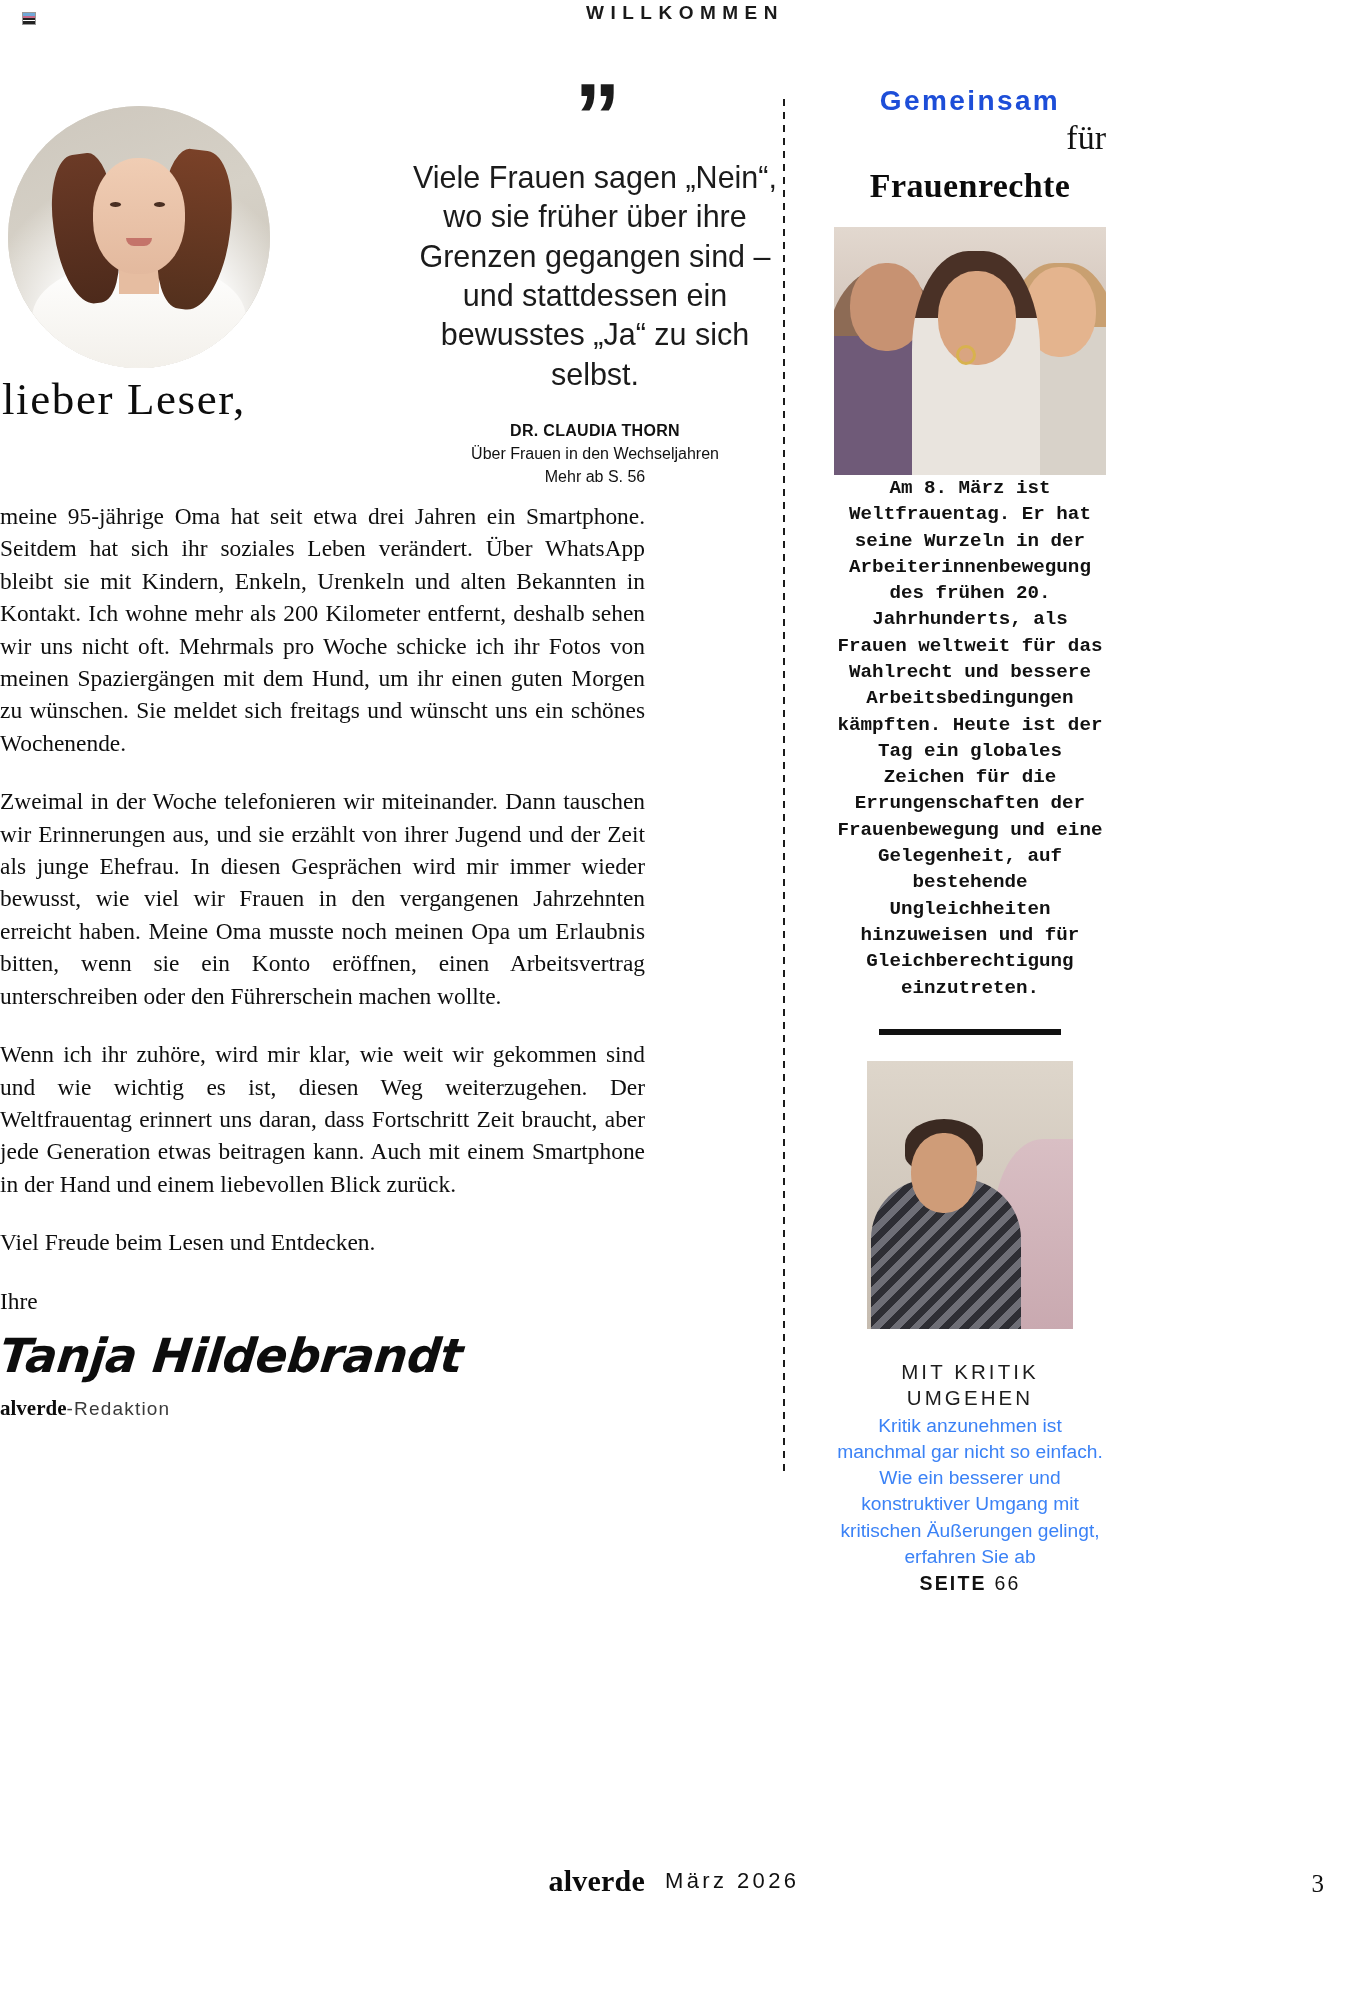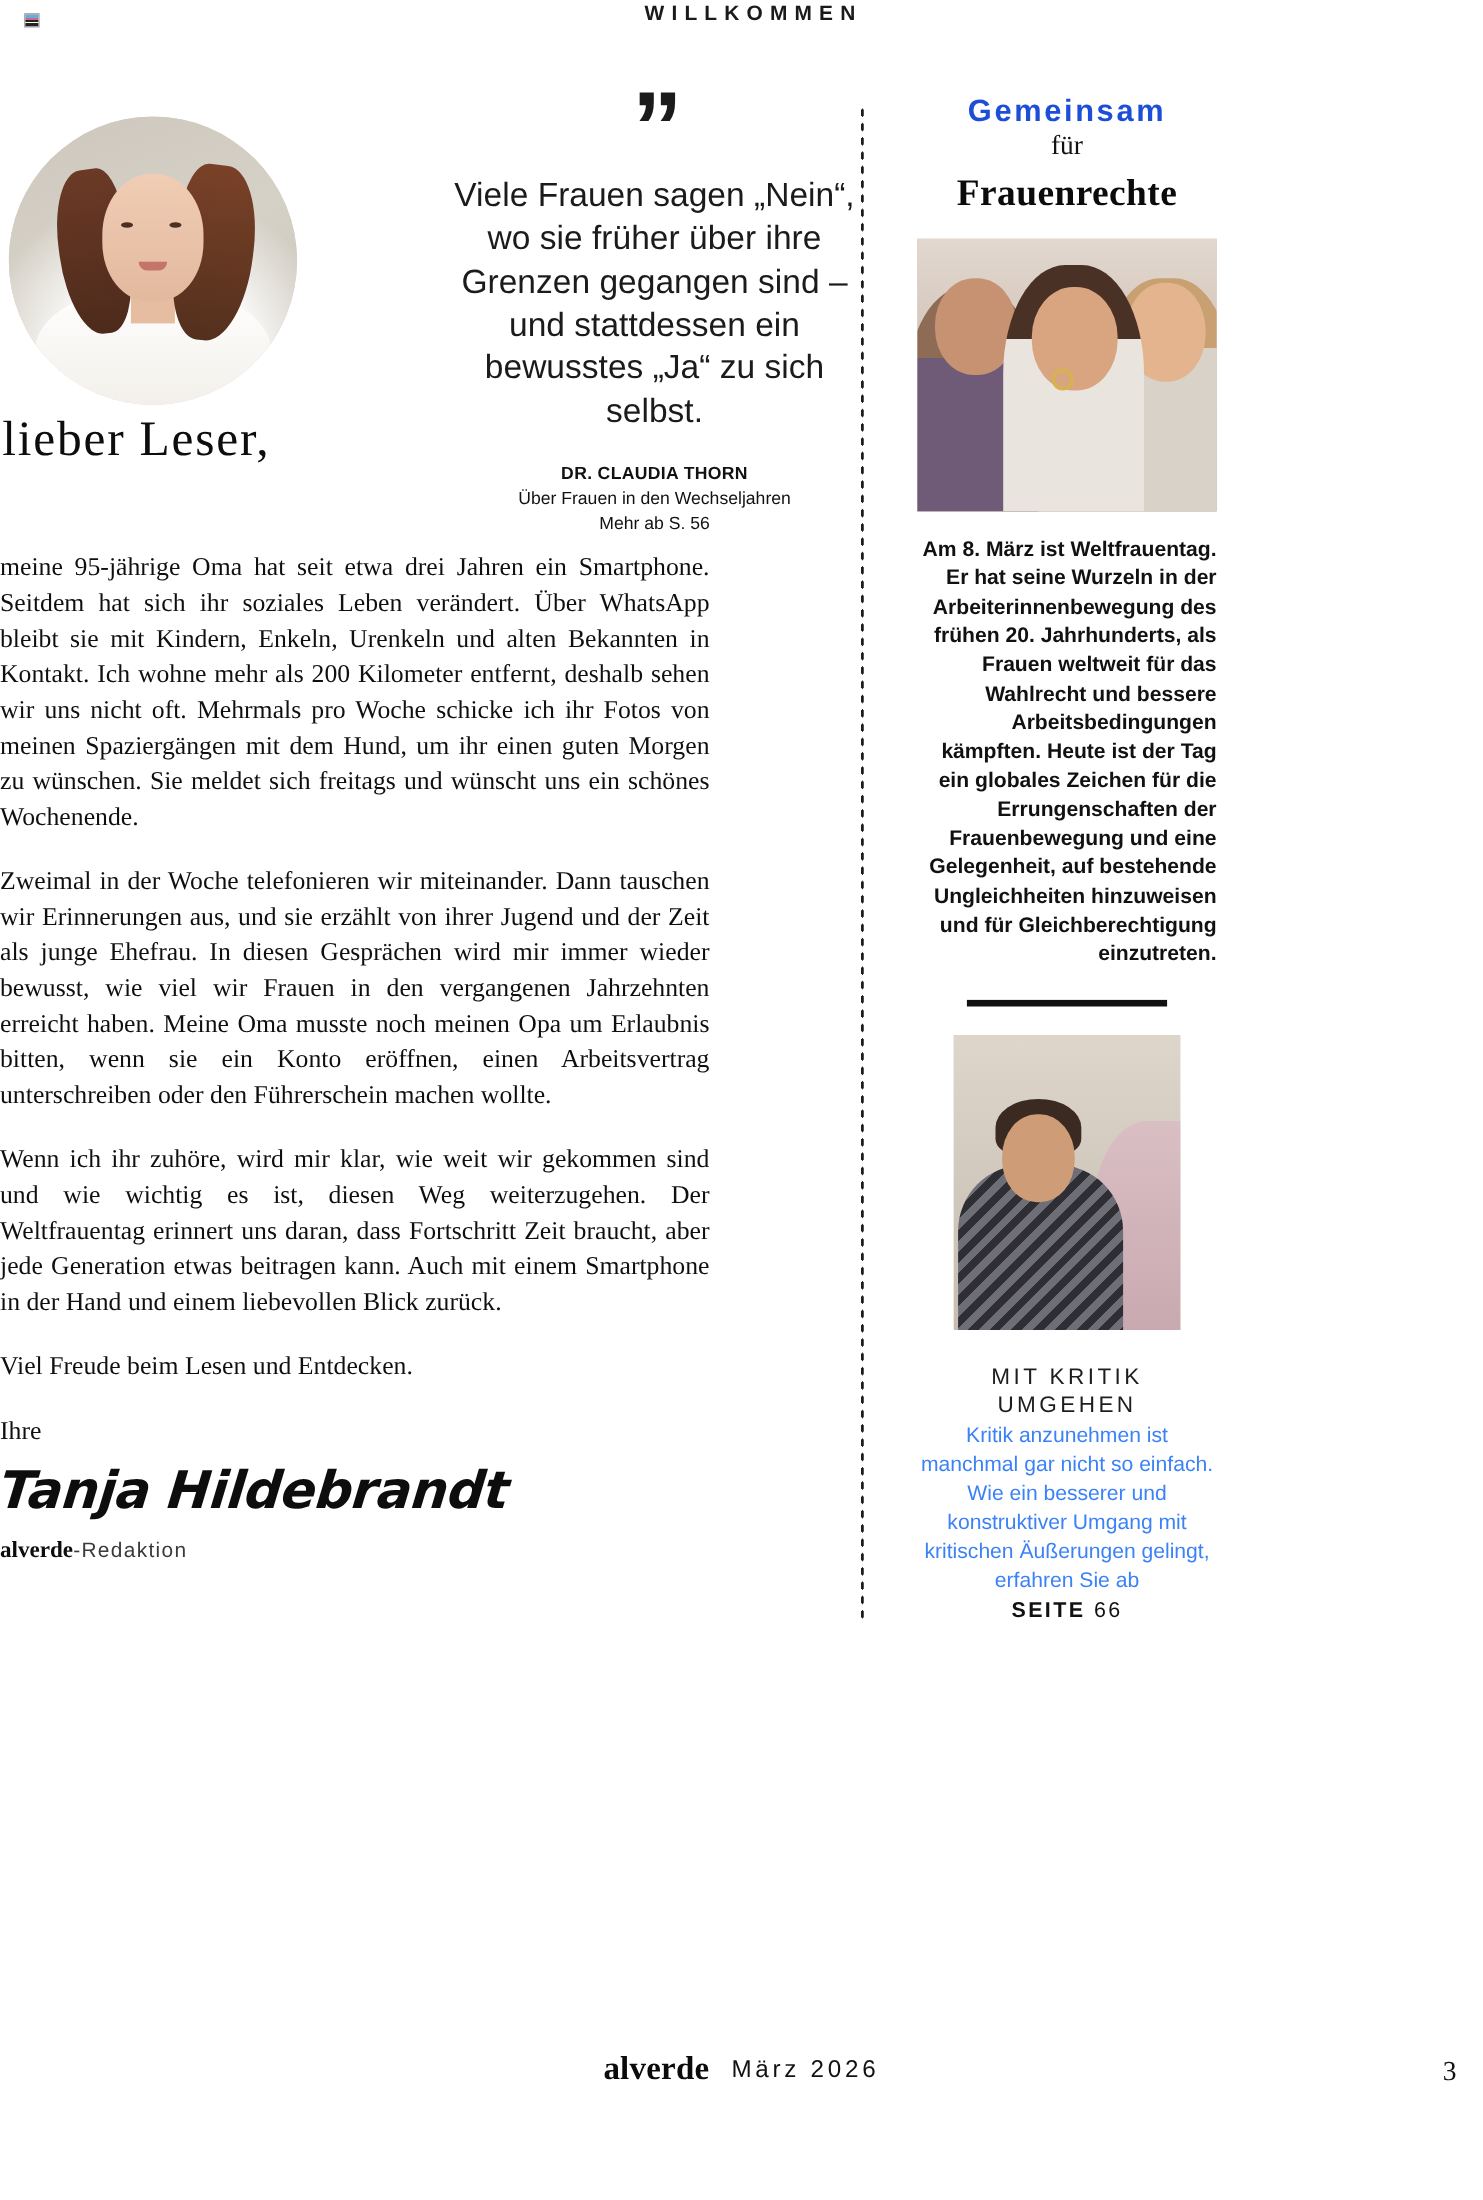--- a/index.html
+++ b/index.html
@@ -236,24 +236,25 @@
   .side-title-1 {
     font-family: "Liberation Sans", sans-serif;
     font-size: 28px;
     font-weight: 600;
     letter-spacing: 2.4px;
     color: #1d4ed8;
     line-height: 1.1;
   }
   .side-title-2 {
     font-family: "Liberation Serif", serif;
-    font-size: 25px;
+    font-size: 34px;
     line-height: 1.1;
     color: #111;
     margin-top: 2px;
+    text-align: right;
   }
   .side-title-3 {
     font-family: "Liberation Serif", serif;
     font-weight: 700;
     font-size: 34px;
     letter-spacing: 0.4px;
     line-height: 1.08;
     color: #0b0b0b;
     margin-top: 12px;
   }
@@ -302,27 +303,26 @@
     width: 72px; height: 90px;
     background: #e4b48e; border-radius: 48%;
   }
   .side-photo .hoop {
     position: absolute; left: 122px; top: 118px;
     width: 20px; height: 20px;
     border: 3px solid #d8b24e; border-radius: 50%;
   }
 
   .side-lead {
-    font-family: Liberation Sans, sans-serif;
+    font-family: Liberation Mono, monospace;
     font-weight: 700;
     font-size: 19.2px;
     line-height: 1.37;
     color: #111;
-    margin-top: 22px;
-    text-align: right;
+    text-align: center;
   }
 
   .side-rule {
     width: 182px; height: 6px;
     background: #111;
     margin: 28px auto 0;
   }
 
   .side-photo2 {
     width: 206px; height: 268px;

